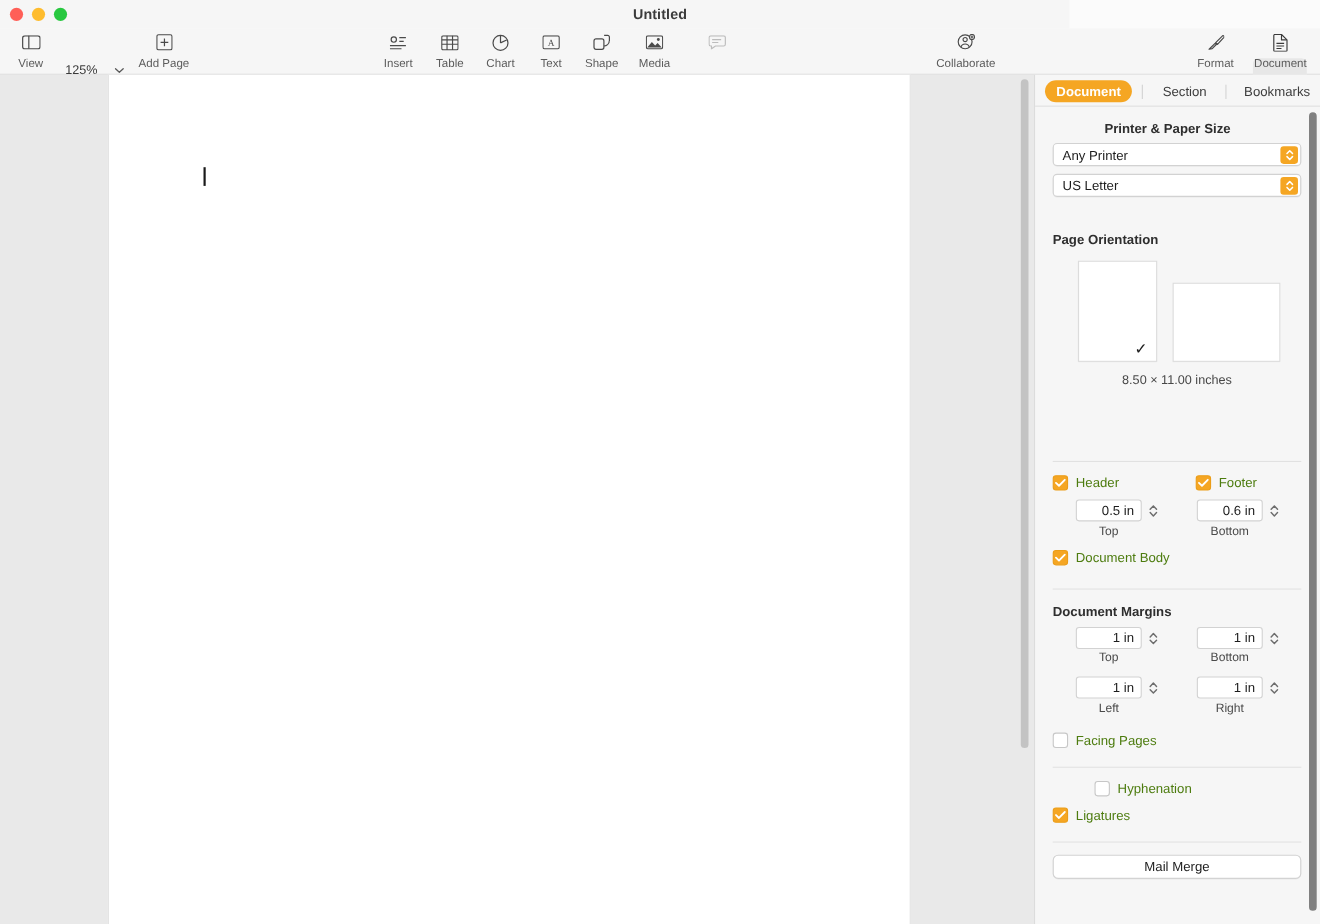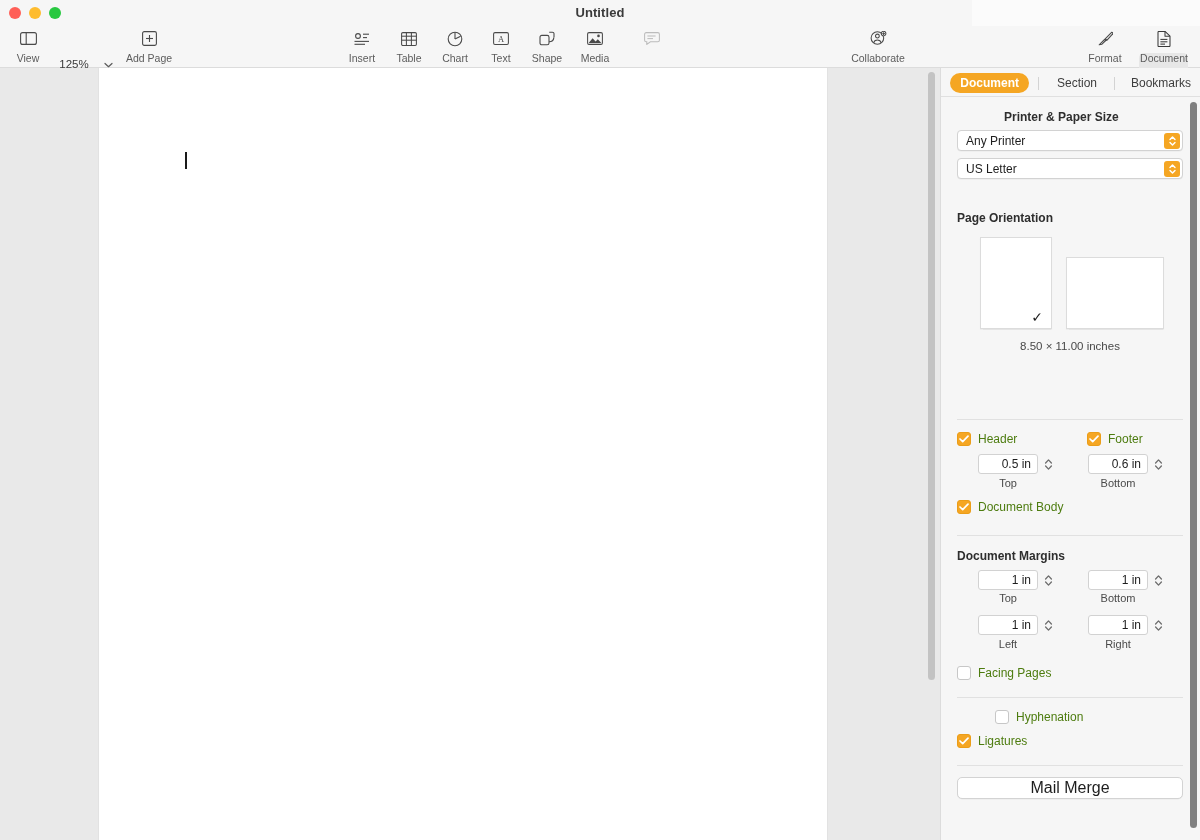--- a/index.html
+++ b/index.html
@@ -233,21 +233,21 @@
   }
 
   .mailmerge {
     position: absolute; left: 957px; top: 777px;
     width: 226px; height: 22px;
     background: #ffffff;
     border: 1px solid #d3d3d3;
     border-radius: 5px;
     box-shadow: 0 0.5px 0.5px rgba(0,0,0,.06);
     display: flex; align-items: center; justify-content: center;
-    font-size: 16px; color: #1d1d1d;
+    font-size: 12px; color: #1d1d1d;
   }
 </style>
 </head>
 <body>
 
 <div class="app">
 
   <div class="titlebar">
     <div class="traffic">
       <div class="light red"></div>

